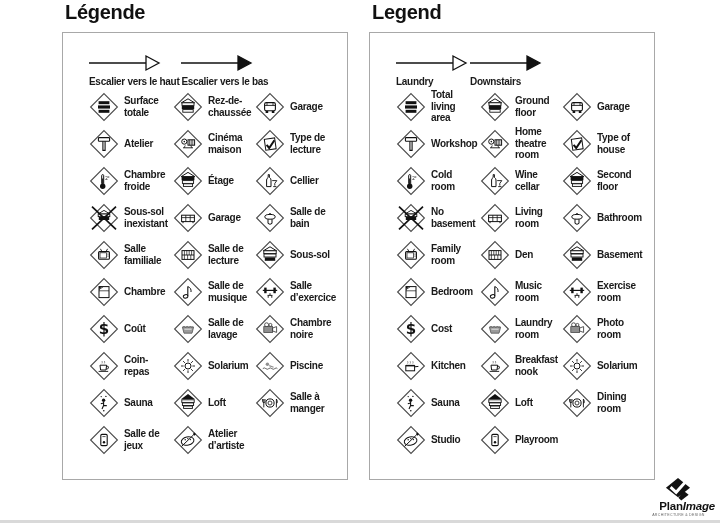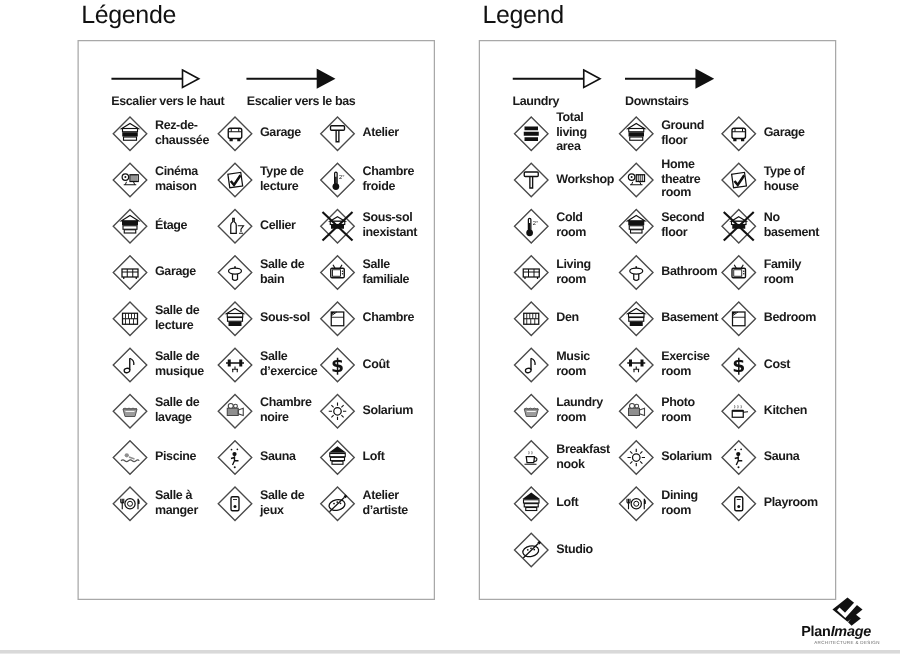--- a/index.html
+++ b/index.html
@@ -3,47 +3,47 @@
 <meta charset="utf-8">
 <style>
   html,body{margin:0;padding:0;}
   body{
     width:720px;height:523px;position:relative;overflow:hidden;
     background:#ffffff;
     font-family:"Liberation Sans","DejaVu Sans",sans-serif;
   }
   .panel-wrap{position:absolute;top:0;width:286px;height:481px;}
   #panel-fr{left:62px;}
-  #panel-en{left:383px;}
+  #panel-en{left:369px;}
   .panel-title{
     position:absolute;top:1px;left:3px;margin:0;
-    font-size:20px;font-weight:400;color:#111;letter-spacing:-0.3px;
+    font-size:20px;font-weight:700;color:#111;letter-spacing:-0.3px;
   }
   .panel-box{
     position:absolute;top:32px;left:0;width:284px;height:446px;
     border:1px solid #a8a8a8;background:#fff;
   }
-  .arrows{display:flex;gap:18px;margin:20px 0 0 26px;height:33px;}
+  .arrows{display:flex;gap:2px;margin:20px 0 0 26px;height:33px;}
   .arrow-group{display:flex;flex-direction:column;}
   .arrow-pic{display:block;height:20px;}
   .arrow-label{
     font-size:10px;font-weight:700;color:#1a1a1a;
     margin-top:3px;letter-spacing:-0.3px;white-space:pre;
   }
   .grid{
     display:grid;grid-template-columns:84px 82px 1fr;grid-auto-rows:37px;
     margin:2px 0 0 26px;
   }
   .cell{display:flex;align-items:center;gap:5px;}
   .icon{display:block;width:30px;height:30px;flex:0 0 30px;}
   .label{
     font-size:10px;font-weight:700;line-height:11.5px;letter-spacing:-0.3px;
     color:#1a1a1a;white-space:pre-line;
   }
-  .logo{position:absolute;right:5px;bottom:5px;width:74px;text-align:left;}
+  .logo{position:absolute;right:5px;bottom:5px;width:74px;text-align:right;}
   .logo-mark{display:block;margin:0 auto -2px auto;}
   .logo-text{font-size:11.5px;font-weight:700;color:#111;line-height:12px;letter-spacing:-0.2px;}
   .logo-text .logo-image{font-style:italic;}
   .logo-tagline{
     font-size:5px;color:#666;letter-spacing:0.4px;
     transform:scale(0.72);transform-origin:center top;white-space:pre;
   }
   .scan-edge{position:absolute;left:0;right:0;bottom:0;height:3px;background:#d9d9d9;}
 </style>
 </head>
@@ -65,20 +65,32 @@
               <line x1="0" y1="10" x2="57" y2="10" stroke="#111" stroke-width="1.5"></line>
               <path d="M57 3 L70 10 L57 17 Z" fill="#111" stroke="#111" stroke-width="1.3"></path>
             </svg></span>
           <div class="arrow-label">Escalier vers le bas</div>
         </div>
       </div>
     <div class="grid">
         <div class="cell">
           <span class="icon"><svg width="30" height="30" viewBox="0 0 30 30">
               <path d="M15 1.6 L28.4 15 L15 28.4 L1.6 15 Z" fill="#fff" stroke="#4a4a4a" stroke-width="1.1"></path>
+              <g fill="#111">
+                <rect x="9.6" y="9.2" width="10.8" height="3"></rect>
+                <rect x="9" y="13.4" width="12" height="3.2"></rect>
+                <rect x="9.6" y="17.8" width="10.8" height="3"></rect>
+              </g>
+            </svg></span>
+          <span class="label">Surface
+totale</span>
+        </div>
+        <div class="cell">
+          <span class="icon"><svg width="30" height="30" viewBox="0 0 30 30">
+              <path d="M15 1.6 L28.4 15 L15 28.4 L1.6 15 Z" fill="#fff" stroke="#4a4a4a" stroke-width="1.1"></path>
               <path d="M15 6.8 L21.6 10.8 L8.4 10.8 Z" fill="none" stroke="#111" stroke-width="1"></path>
               <rect x="9" y="10.8" width="12" height="2.6" fill="#fff" stroke="#111" stroke-width="0.9"></rect>
               <rect x="8.8" y="13.8" width="12.4" height="3.4" fill="#111"></rect>
               <rect x="9.8" y="17.6" width="10.4" height="2.6" fill="#fff" stroke="#111" stroke-width="0.9"></rect>
             </svg></span>
           <span class="label">Rez-de-
 chaussée</span>
         </div>
         <div class="cell">
           <span class="icon"><svg width="30" height="30" viewBox="0 0 30 30">
@@ -281,20 +293,31 @@
         <div class="cell">
           <span class="icon"><svg width="30" height="30" viewBox="0 0 30 30">
               <path d="M15 1.6 L28.4 15 L15 28.4 L1.6 15 Z" fill="#fff" stroke="#4a4a4a" stroke-width="1.1"></path>
               <circle cx="11.6" cy="10.8" r="2" fill="none" stroke="#444" stroke-width="0.9"></circle>
               <circle cx="15.4" cy="10.9" r="1.5" fill="none" stroke="#444" stroke-width="0.9"></circle>
               <rect x="8.8" y="12.6" width="8.8" height="5.8" fill="#8f8f8f" stroke="#444" stroke-width="0.8"></rect>
               <path d="M17.6 14 L21.6 12.6 L21.6 18.4 L17.6 17 Z" fill="none" stroke="#444" stroke-width="0.9"></path>
             </svg></span>
           <span class="label">Chambre
 noire</span>
+        </div>
+        <div class="cell">
+          <span class="icon"><svg width="30" height="30" viewBox="0 0 30 30">
+              <path d="M15 1.6 L28.4 15 L15 28.4 L1.6 15 Z" fill="#fff" stroke="#4a4a4a" stroke-width="1.1"></path>
+              <path d="M13 12.4 Q13.6 11.2 13 10 M15.4 12.4 Q16 11.2 15.4 10" fill="none" stroke="#777" stroke-width="0.8"></path>
+              <path d="M11 14.2 L17.6 14.2 L17 19 L11.6 19 Z" fill="none" stroke="#111" stroke-width="1"></path>
+              <path d="M17.6 15 Q20 15 19.4 17 Q19 18.4 17.2 18" fill="none" stroke="#111" stroke-width="0.9"></path>
+              <line x1="9.6" y1="20.4" x2="19.2" y2="20.4" stroke="#111" stroke-width="0.9"></line>
+            </svg></span>
+          <span class="label">Coin-
+repas</span>
         </div>
         <div class="cell">
           <span class="icon"><svg width="30" height="30" viewBox="0 0 30 30">
               <path d="M15 1.6 L28.4 15 L15 28.4 L1.6 15 Z" fill="#fff" stroke="#4a4a4a" stroke-width="1.1"></path>
               <circle cx="15" cy="15" r="3" fill="none" stroke="#111" stroke-width="1"></circle>
               <g stroke="#111" stroke-width="0.9">
                 <line x1="19.4" y1="15" x2="22" y2="15"></line>
                 <line x1="18.1" y1="18.1" x2="19.9" y2="19.9"></line>
                 <line x1="15" y1="19.4" x2="15" y2="22"></line>
                 <line x1="11.9" y1="18.1" x2="10.1" y2="19.9"></line>
@@ -473,20 +496,30 @@
               <line x1="13.7" y1="12.4" x2="13.7" y2="18.2" stroke="#111" stroke-width="1.2"></line>
               <circle cx="13.7" cy="20.2" r="2.7" fill="#111"></circle>
               <text x="16.2" y="14.4" font-size="4.6" fill="#111">2°</text>
             </svg></span>
           <span class="label">Cold
 room</span>
         </div>
         <div class="cell">
           <span class="icon"><svg width="30" height="30" viewBox="0 0 30 30">
               <path d="M15 1.6 L28.4 15 L15 28.4 L1.6 15 Z" fill="#fff" stroke="#4a4a4a" stroke-width="1.1"></path>
+              <path d="M13.2 8.6 L13.2 11.4 Q11.6 12.4 11.6 14 L11.6 20.6 L16 20.6 L16 14 Q16 12.4 14.4 11.4 L14.4 8.6 Z" fill="none" stroke="#111" stroke-width="1"></path>
+              <path d="M17.2 14.6 L21.8 14.6 L19.8 17.4 L19.8 19.6" fill="none" stroke="#111" stroke-width="0.9"></path>
+              <line x1="18.2" y1="20.6" x2="21.4" y2="20.6" stroke="#111" stroke-width="0.9"></line>
+            </svg></span>
+          <span class="label">Wine
+cellar</span>
+        </div>
+        <div class="cell">
+          <span class="icon"><svg width="30" height="30" viewBox="0 0 30 30">
+              <path d="M15 1.6 L28.4 15 L15 28.4 L1.6 15 Z" fill="#fff" stroke="#4a4a4a" stroke-width="1.1"></path>
               <path d="M15 6.4 L21.8 10.6 L8.2 10.6 Z" fill="none" stroke="#111" stroke-width="1"></path>
               <rect x="8.6" y="10.6" width="12.8" height="3.6" fill="#111"></rect>
               <rect x="9.4" y="14.6" width="11.2" height="2.8" fill="#fff" stroke="#111" stroke-width="0.9"></rect>
               <rect x="10.4" y="17.8" width="9.2" height="2.6" fill="#fff" stroke="#111" stroke-width="0.9"></rect>
             </svg></span>
           <span class="label">Second
 floor</span>
         </div>
         <div class="cell">
           <span class="icon"><svg width="30" height="30" viewBox="0 0 30 30">
@@ -685,37 +718,37 @@
               <circle cx="15" cy="15" r="2" fill="none" stroke="#111" stroke-width="0.8"></circle>
               <path d="M8.8 11 L8.8 19.4 M7.6 11 L7.6 13.6 Q7.6 14.6 8.8 14.6 M10 11 L10 13.6 Q10 14.6 8.8 14.6" fill="none" stroke="#111" stroke-width="0.9"></path>
               <path d="M21.4 11 L21.4 19.4 M21.4 11 Q22.6 12.6 22.2 14.8 L21.4 14.8" fill="none" stroke="#111" stroke-width="0.9"></path>
             </svg></span>
           <span class="label">Dining
 room</span>
         </div>
         <div class="cell">
           <span class="icon"><svg width="30" height="30" viewBox="0 0 30 30">
               <path d="M15 1.6 L28.4 15 L15 28.4 L1.6 15 Z" fill="#fff" stroke="#4a4a4a" stroke-width="1.1"></path>
-              <rect x="11.8" y="9.4" width="6.4" height="11.2" rx="1.2" fill="none" stroke="#111" stroke-width="1.1"></rect>
-              <line x1="13.4" y1="11.6" x2="16.6" y2="11.6" stroke="#111" stroke-width="0.7"></line>
-              <circle cx="15" cy="17.2" r="1.2" fill="#111"></circle>
-            </svg></span>
-          <span class="label">Playroom</span>
-        </div>
-        <div class="cell">
-          <span class="icon"><svg width="30" height="30" viewBox="0 0 30 30">
-              <path d="M15 1.6 L28.4 15 L15 28.4 L1.6 15 Z" fill="#fff" stroke="#4a4a4a" stroke-width="1.1"></path>
               <ellipse cx="14.6" cy="16" rx="6.4" ry="4.2" fill="none" stroke="#111" stroke-width="1" transform="rotate(-12 14.6 16)"></ellipse>
               <circle cx="12.2" cy="14.8" r="0.7" fill="#111"></circle>
               <circle cx="14.8" cy="13.6" r="0.7" fill="#111"></circle>
               <circle cx="17.4" cy="14.6" r="0.7" fill="#111"></circle>
               <path d="M8.6 21.4 L20.6 9.8" stroke="#111" stroke-width="1" fill="none"></path>
               <path d="M20.6 9.8 L22.2 8.4" stroke="#111" stroke-width="2.2" fill="none"></path>
             </svg></span>
           <span class="label">Studio</span>
+        </div>
+        <div class="cell">
+          <span class="icon"><svg width="30" height="30" viewBox="0 0 30 30">
+              <path d="M15 1.6 L28.4 15 L15 28.4 L1.6 15 Z" fill="#fff" stroke="#4a4a4a" stroke-width="1.1"></path>
+              <rect x="11.8" y="9.4" width="6.4" height="11.2" rx="1.2" fill="none" stroke="#111" stroke-width="1.1"></rect>
+              <line x1="13.4" y1="11.6" x2="16.6" y2="11.6" stroke="#111" stroke-width="0.7"></line>
+              <circle cx="15" cy="17.2" r="1.2" fill="#111"></circle>
+            </svg></span>
+          <span class="label">Playroom</span>
         </div>
       </div>
   </div>
 </div>
 
 <div class="logo">
   <svg class="logo-mark" width="26" height="25" viewBox="0 0 28 27">
     <path d="M14 1 L27 11.5 L14 22 L1 11.5 Z" fill="#111"></path>
     <path d="M20 14.8 L25.5 19.2 L17.5 25.5 L14.5 22.4 Z" fill="#111"></path>
     <path d="M6 11 L12 16.5 L22 5.5" stroke="#fff" stroke-width="3.2" fill="none"></path>

